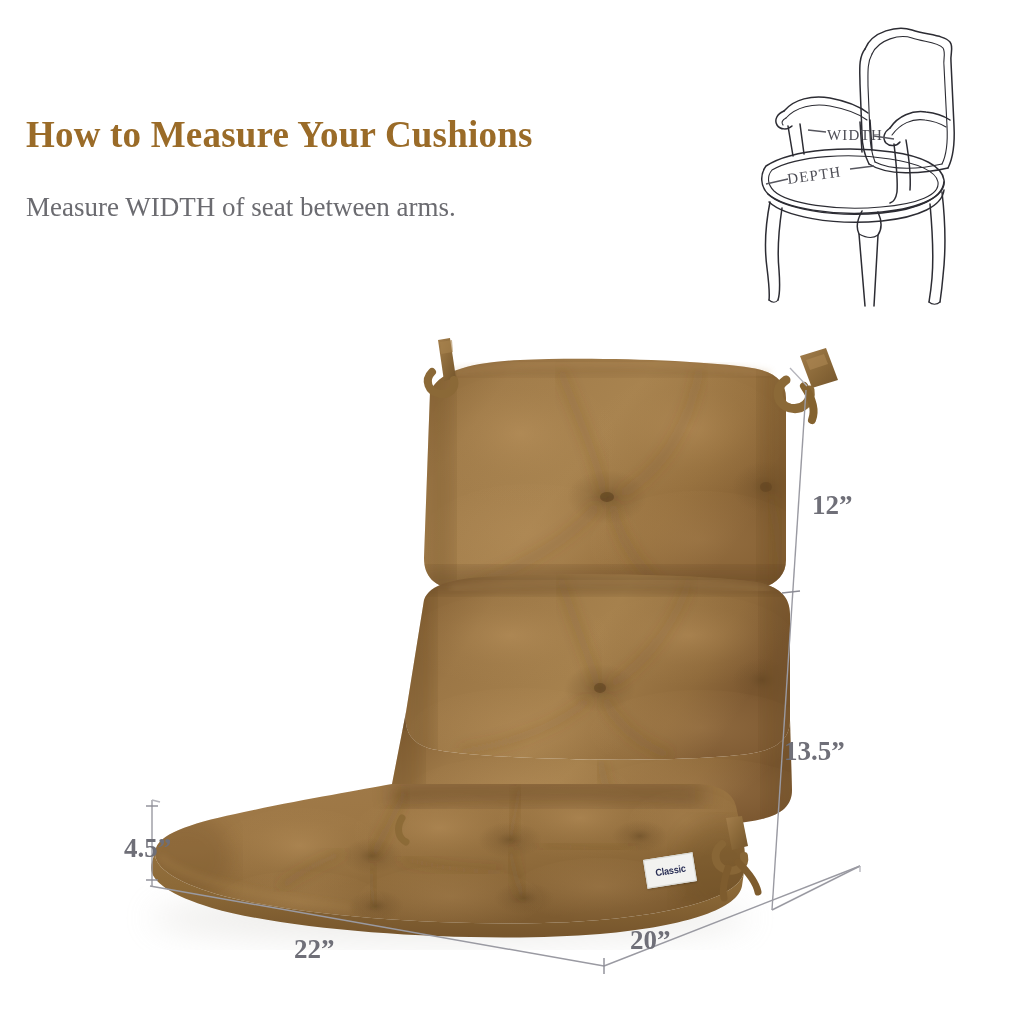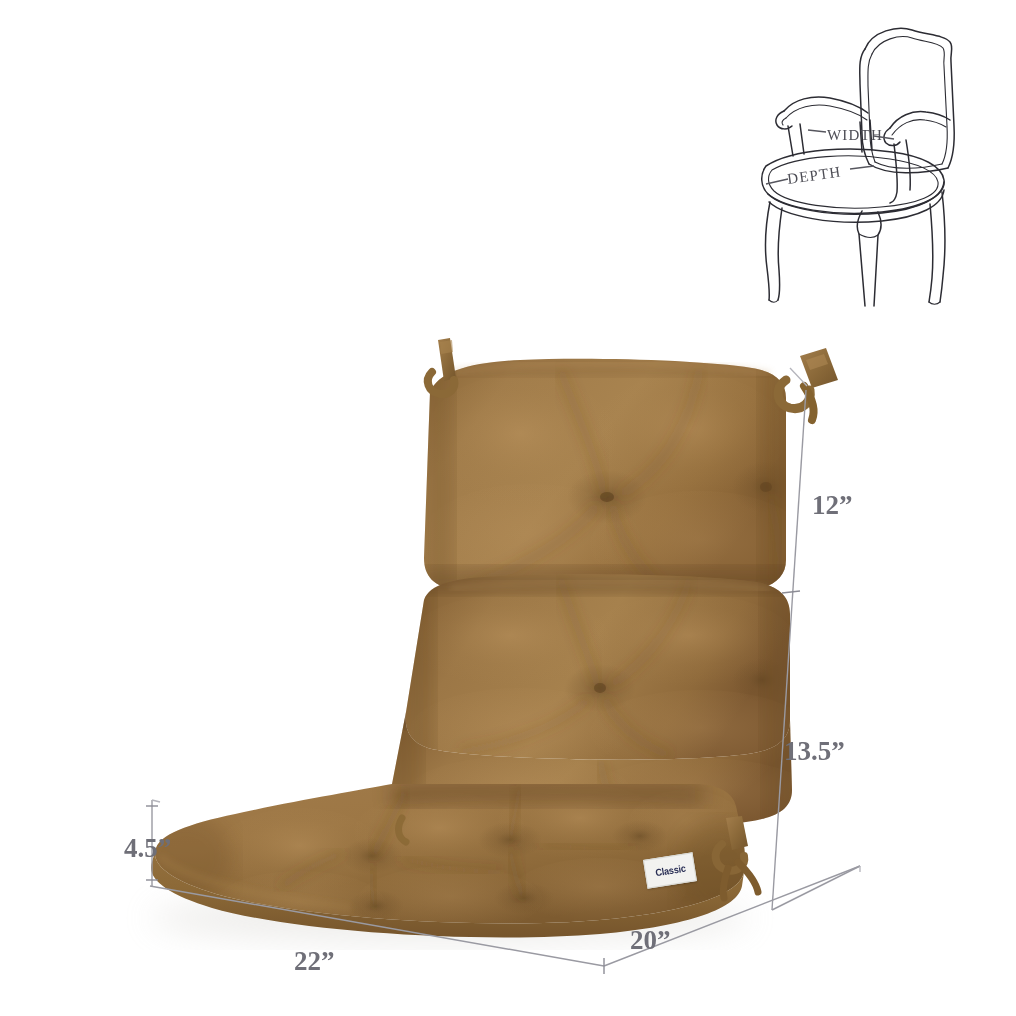--- a/index.html
+++ b/index.html
@@ -139,22 +139,24 @@
     color: #2a2f55;
     letter-spacing: -0.3px;
     transform: scaleX(0.92);
   }
 </style>
 </head>
 <body>
 
 <div id="page">
 
+  <div id="heading">How to Measure Your Cushions</div>
 
   <div id="subline-wrap">
+    <div>Measure WIDTH of seat between arms.</div>
   </div>
 
   <div id="chair-diagram">
     <svg width="290" height="318" viewBox="0 0 290 318" xmlns="http://www.w3.org/2000/svg">
 
       <path class="chairline" d="M143 43 C 150 25, 176 19, 190 24 C 205 29, 222 29, 228 36
                C 232 41, 228 48, 229 56 L 232 120 C 233 140, 231 152, 226 162"></path>
       <path class="chairline" d="M143 43 C 136 52, 138 66, 138 78 L 140 128 C 140 140, 143 150, 147 158"></path>
 
       <path class="chairline-thin" d="M150 48 C 157 33, 178 28, 190 32 C 202 36, 216 36, 221 42
@@ -468,18 +470,18 @@
       <path class="dimline" d="M772 910 L 860 866"></path>
       <path class="dimline-soft" d="M860 866 L 860 872"></path>
     </svg>
 
     <div class="dim-text" style="left:812px; top:490px;">12”</div>
 
     <div class="dim-text" style="left:784px; top:736px;">13.5”</div>
 
     <div class="dim-text" style="left:96px; top:833px;margin-left:28px;">4.5”</div>
 
-    <div class="dim-text" style="left:294px; top:934px;margin-top:12px;">22”</div>
+    <div class="dim-text" style="left:294px; top:934px;">22”</div>
 
     <div class="dim-text" style="left:630px; top:925px;">20”</div>
   </div>
 
 </div>
 
 </body></html>

